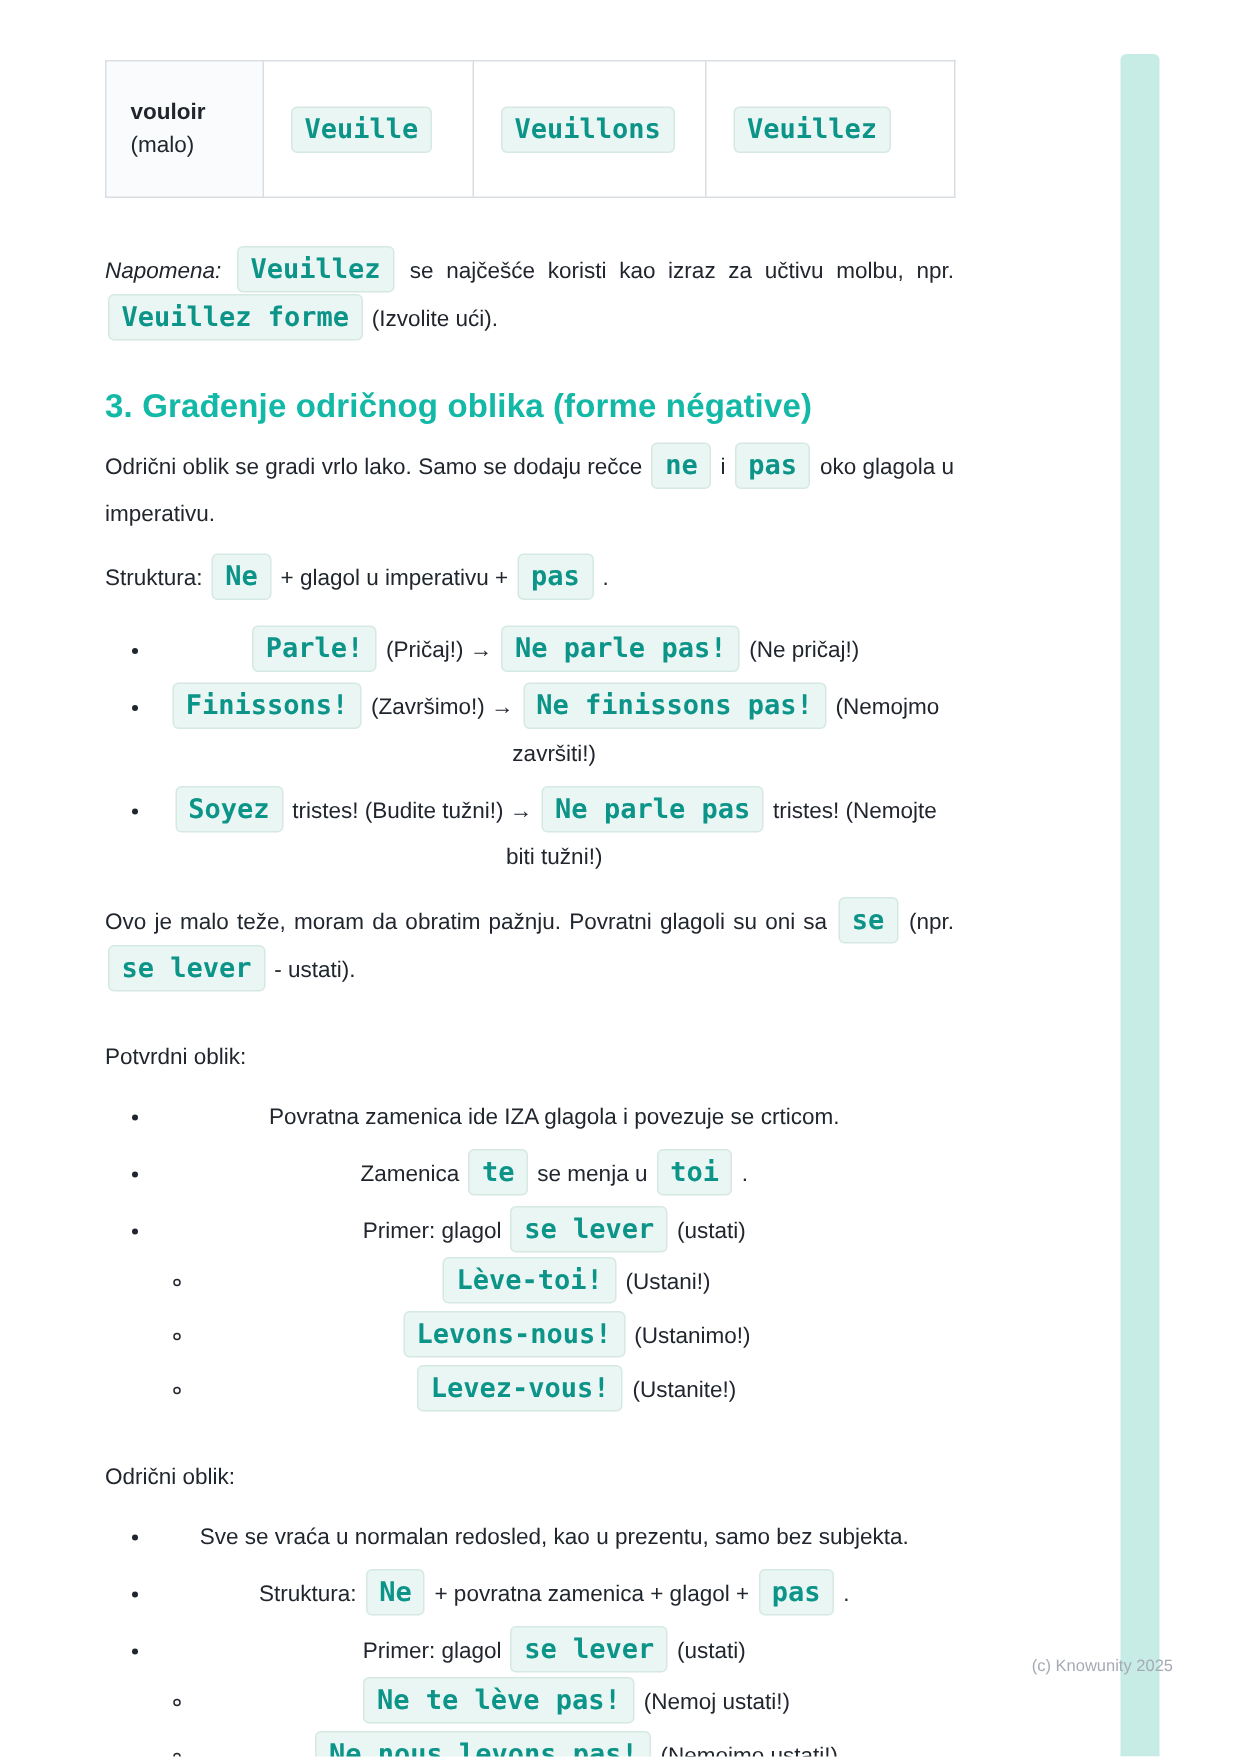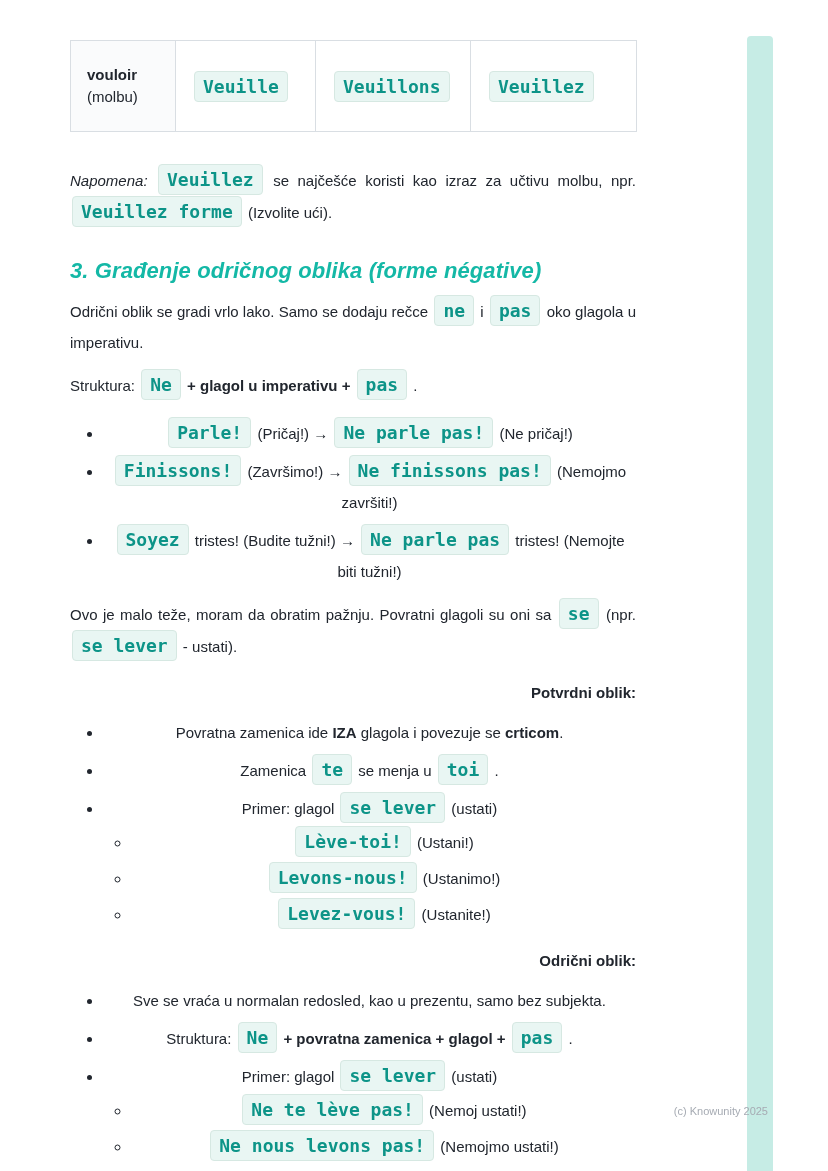--- a/index.html
+++ b/index.html
@@ -42,40 +42,39 @@
     border-radius:4px;
     padding:1px 8px; margin:0 2px;
     white-space:nowrap;
     vertical-align:baseline;
   }
 
   .para { font-size:15px; line-height:31px; margin-top:11px; }
   .justify { text-align:justify; }
   .note-para { margin-top:32px; }
 
-  .seg-bold { font-weight:700; }
+  .seg-bold { font-weight:400; }
   .seg-italic { font-style:italic; }
 
   h2.section-heading {
     color:var(--accent,#14b8a6);
     font-size:22px; font-weight:700;
     margin-top:30px; margin-bottom:4px;
     letter-spacing:.1px;
-    font-style:italic;
   }
 
-  .bold-label { font-size:15px; font-weight:700; margin-top:22px;text-align:right; }
+  .bold-label { font-size:15px; font-weight:400; margin-top:34px; }
 
   ul.main { margin-top:16px; padding-left:33px; list-style-type:disc;text-align:center; }
   ul.main > li { font-size:15px; line-height:31px; margin-bottom:6px; }
   ul.sub { padding-left:28px; list-style-type:circle; margin-top:2px; }
   ul.sub > li { font-size:15px; line-height:31px; margin-bottom:4px; }
 
   .watermark {
-    position:absolute; right:60px; bottom:54px;
+    position:absolute; right:46px; bottom:54px;
     font-size:11px; color:var(--muted,#a6abb3);
     z-index:2;
   }
 </style>
 </head>
 <body>
 
 <div class="page">
 
   <div class="side-strip"></div>
@@ -86,21 +85,21 @@
       <colgroup>
         <col style="width:105px">
           <col style="width:140px">
           <col style="width:155px">
           <col style="width:166px">
       </colgroup>
       <tbody>
           <tr>
         <td class="verb-cell">
           <span class="verb">vouloir</span>
-          <span class="verb-note">(molbu)</span>
+          <span class="verb-note">(malo)</span>
         </td>
         <td>
           <span class="chip">Veuille</span>
         </td>
         <td>
           <span class="chip">Veuillons</span>
         </td>
         <td>
           <span class="chip">Veuillez</span>
         </td>

